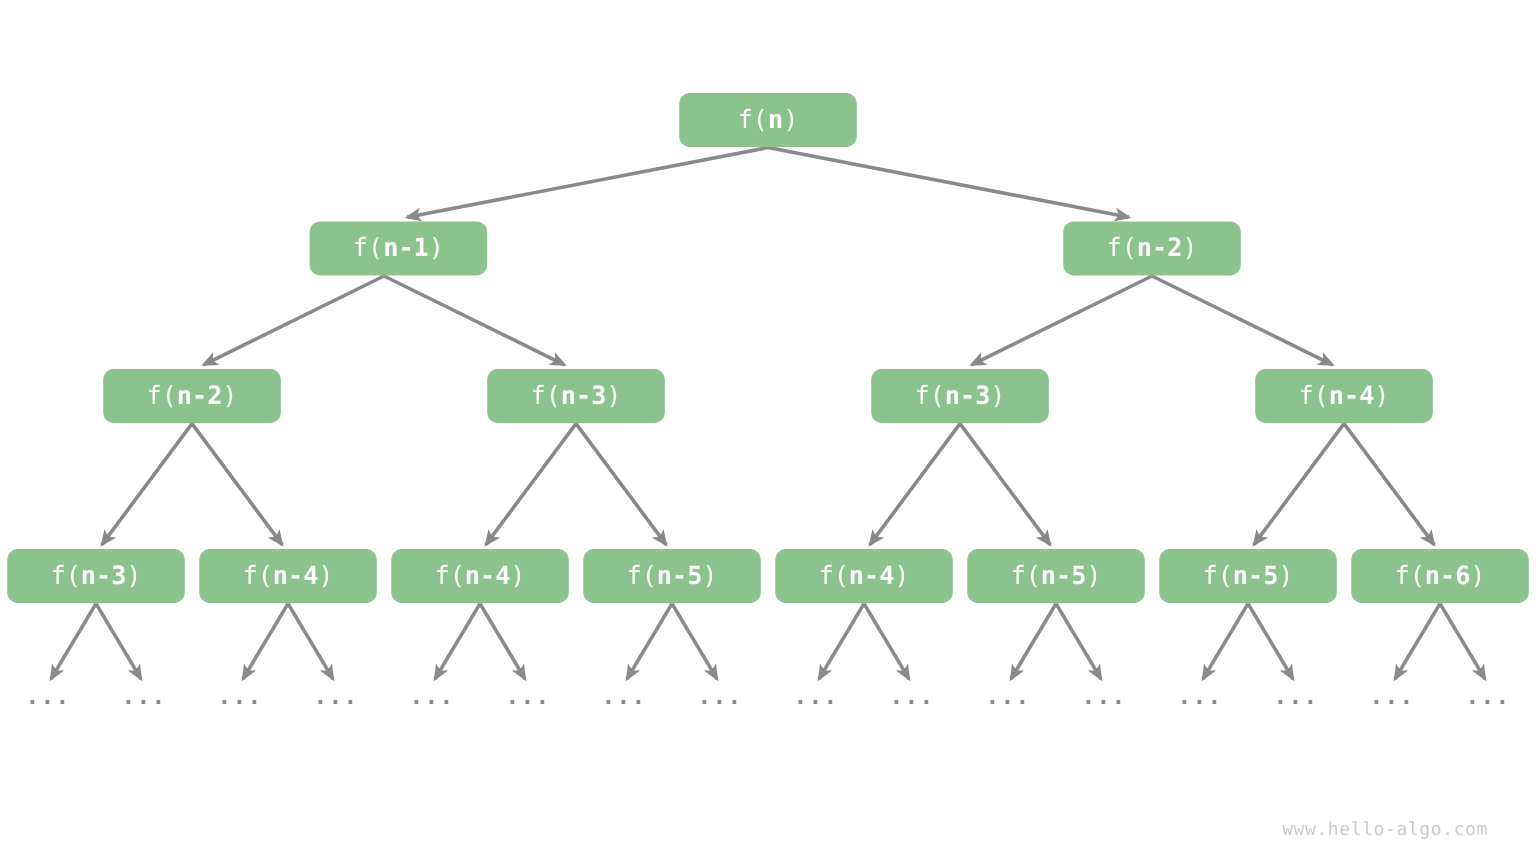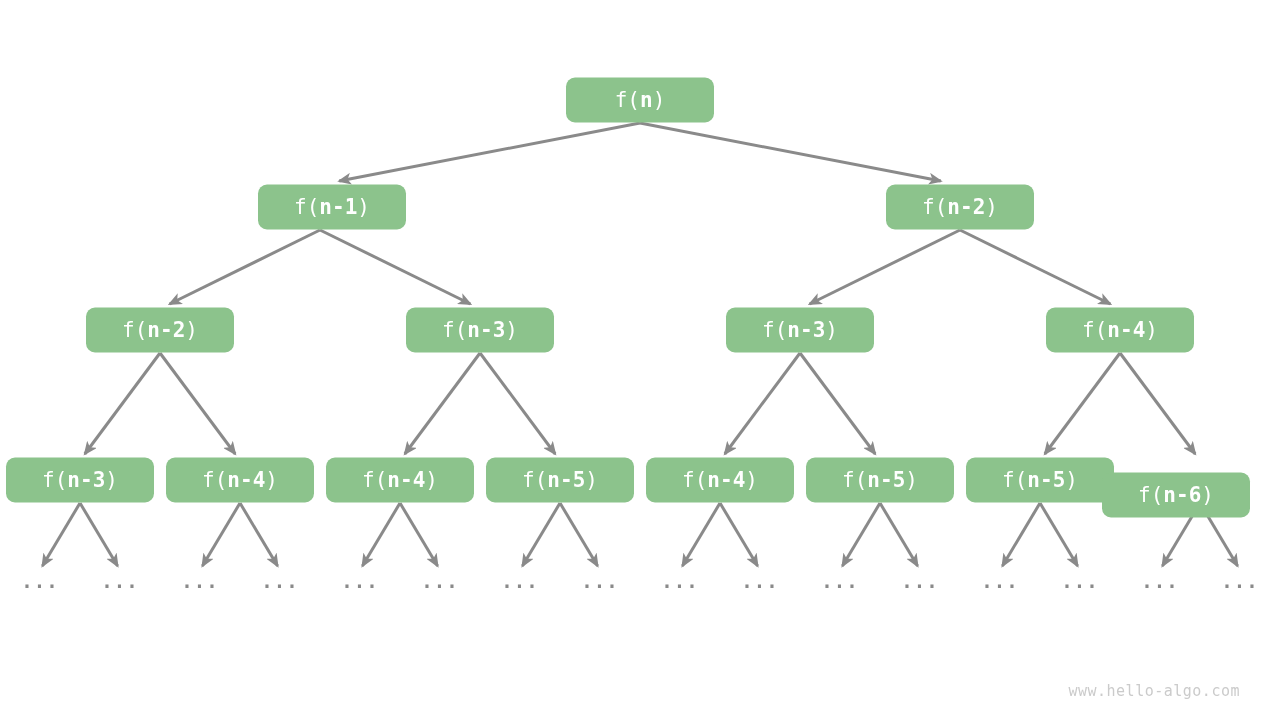--- a/index.html
+++ b/index.html
@@ -111,21 +111,21 @@
       <div class="node" style="left: 480px; top: 330px;"><span>f(</span><span class="arg">n-3</span><span>)</span></div>
       <div class="node" style="left: 800px; top: 330px;"><span>f(</span><span class="arg">n-3</span><span>)</span></div>
       <div class="node" style="left: 1120px; top: 330px;"><span>f(</span><span class="arg">n-4</span><span>)</span></div>
       <div class="node" style="left: 80px; top: 480px;"><span>f(</span><span class="arg">n-3</span><span>)</span></div>
       <div class="node" style="left: 240px; top: 480px;"><span>f(</span><span class="arg">n-4</span><span>)</span></div>
       <div class="node" style="left: 400px; top: 480px;"><span>f(</span><span class="arg">n-4</span><span>)</span></div>
       <div class="node" style="left: 560px; top: 480px;"><span>f(</span><span class="arg">n-5</span><span>)</span></div>
       <div class="node" style="left: 720px; top: 480px;"><span>f(</span><span class="arg">n-4</span><span>)</span></div>
       <div class="node" style="left: 880px; top: 480px;"><span>f(</span><span class="arg">n-5</span><span>)</span></div>
       <div class="node" style="left: 1040px; top: 480px;"><span>f(</span><span class="arg">n-5</span><span>)</span></div>
-      <div class="node" style="left: 1176px; top: 480px; margin-top: 15px;"><span>f(</span><span class="arg">n-6</span><span>)</span></div>
+      <div class="node" style="left: 1200px; top: 480px;"><span>f(</span><span class="arg">n-6</span><span>)</span></div>
       <span class="dots" style="left: 40px; top: 581px;">...</span>
       <span class="dots" style="left: 120px; top: 581px;">...</span>
       <span class="dots" style="left: 200px; top: 581px;">...</span>
       <span class="dots" style="left: 280px; top: 581px;">...</span>
       <span class="dots" style="left: 360px; top: 581px;">...</span>
       <span class="dots" style="left: 440px; top: 581px;">...</span>
       <span class="dots" style="left: 520px; top: 581px;">...</span>
       <span class="dots" style="left: 600px; top: 581px;">...</span>
       <span class="dots" style="left: 680px; top: 581px;">...</span>
       <span class="dots" style="left: 760px; top: 581px;">...</span>

